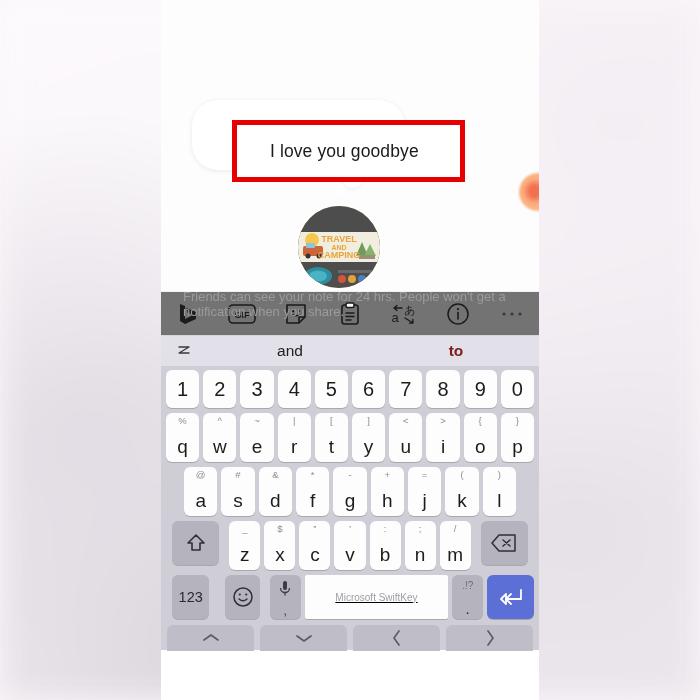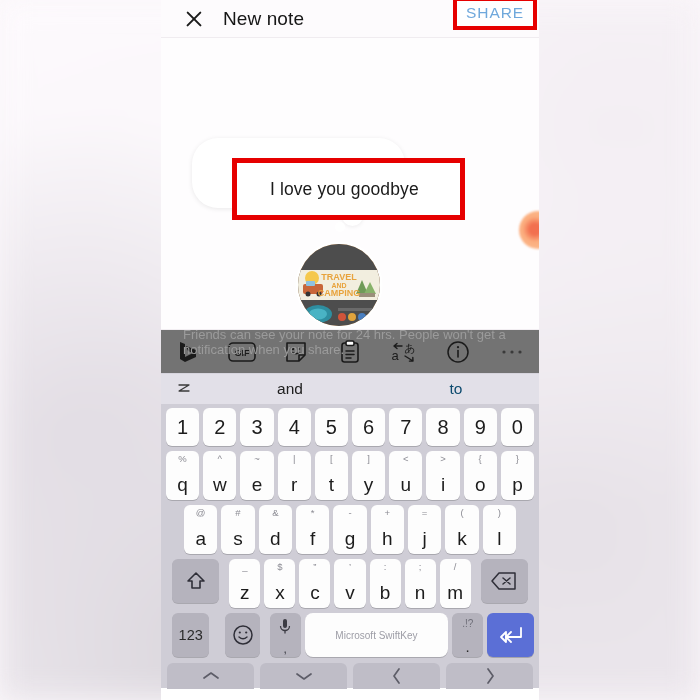--- a/index.html
+++ b/index.html
@@ -114,21 +114,21 @@
   }
   
   #pred-bar{
     height:30px;background:#e2e0e8;display:flex;align-items:center;
     border-top:1px solid #d6d4dd;
   }
   #pred-left-ic{width:46px;display:flex;align-items:center;justify-content:center;cursor:pointer;}
   .pred{
     flex:1;text-align:center;font-size:15.5px;color:#202020;cursor:pointer;
   }
-  .pred.accent{color:#0c4a6e;}
+  .pred.accent{color:#7f1d1d;font-weight:bold;}
   
   #keyboard{
     background:#cfcdd6;padding:4px 3px 0 3px;
     height:284px;box-sizing:border-box;
   }
   .krow{display:flex;justify-content:center;margin-bottom:5px;}
   .key{
     background:#fdfdfd;border-radius:6px;
     box-shadow:0 1px 0 rgba(0,0,0,.18);
     display:flex;flex-direction:column;align-items:center;justify-content:flex-end;
@@ -155,23 +155,24 @@
   #row-bottom .k-fn{height:44px;}
   #key-123{flex:1.2;font-size:14.5px;color:#2a2a2a;}
   #key-emoji{flex:1.1;}
   #key-mic{
     flex:1;background:#b5b3bd;border-radius:6px;box-shadow:0 1px 0 rgba(0,0,0,.18);
     margin:0 2px;display:flex;flex-direction:column;align-items:center;
     justify-content:space-between;padding:5px 0 4px 0;cursor:pointer;height:44px;
     box-sizing:border-box;
   }
   #key-space{
-    flex:4.6;background:#fdfdfd;border-radius:8px;margin:0 2px;height:44px;
+    flex:4.6;background:#fdfdfd;border-radius:2px;margin:0 2px;height:44px;
     display:flex;align-items:center;justify-content:center;cursor:pointer;
     box-shadow:0 1px 0 rgba(0,0,0,.18);
+    text-decoration:underline;
   }
   #space-label{font-size:10px;color:#9d9da6;}
   #key-period{
     flex:1;background:#b5b3bd;border-radius:6px;box-shadow:0 1px 0 rgba(0,0,0,.18);
     margin:0 2px;display:flex;flex-direction:column;align-items:center;
     justify-content:space-between;padding:5px 0 6px 0;cursor:pointer;height:44px;
     box-sizing:border-box;
   }
   #key-period .sup{font-size:10px;color:#6e6e78;}
   #key-period .main{font-size:15px;color:#2a2a2a;line-height:8px;}
@@ -186,27 +187,20 @@
     display:flex;align-items:center;justify-content:center;cursor:pointer;
   }
 </style>
 </head>
 <body>
 
 <div id="bg-blur"></div>
 
 <div id="phone">
 
-  <div id="topbar">
-    <div id="close-x"></div>
-    <div id="title-newnote">New note</div>
-    <div id="share-wrap">
-      <div id="share-btn">SHARE</div>
-    </div>
-  </div>
 
   <div id="note-area">
 
     <div id="orange-dot"></div>
 
     <div id="bubble"></div>
     <div id="bubble-tail"></div>
     <div id="bubble-tail2"></div>
 
     <div id="note-input-box">

